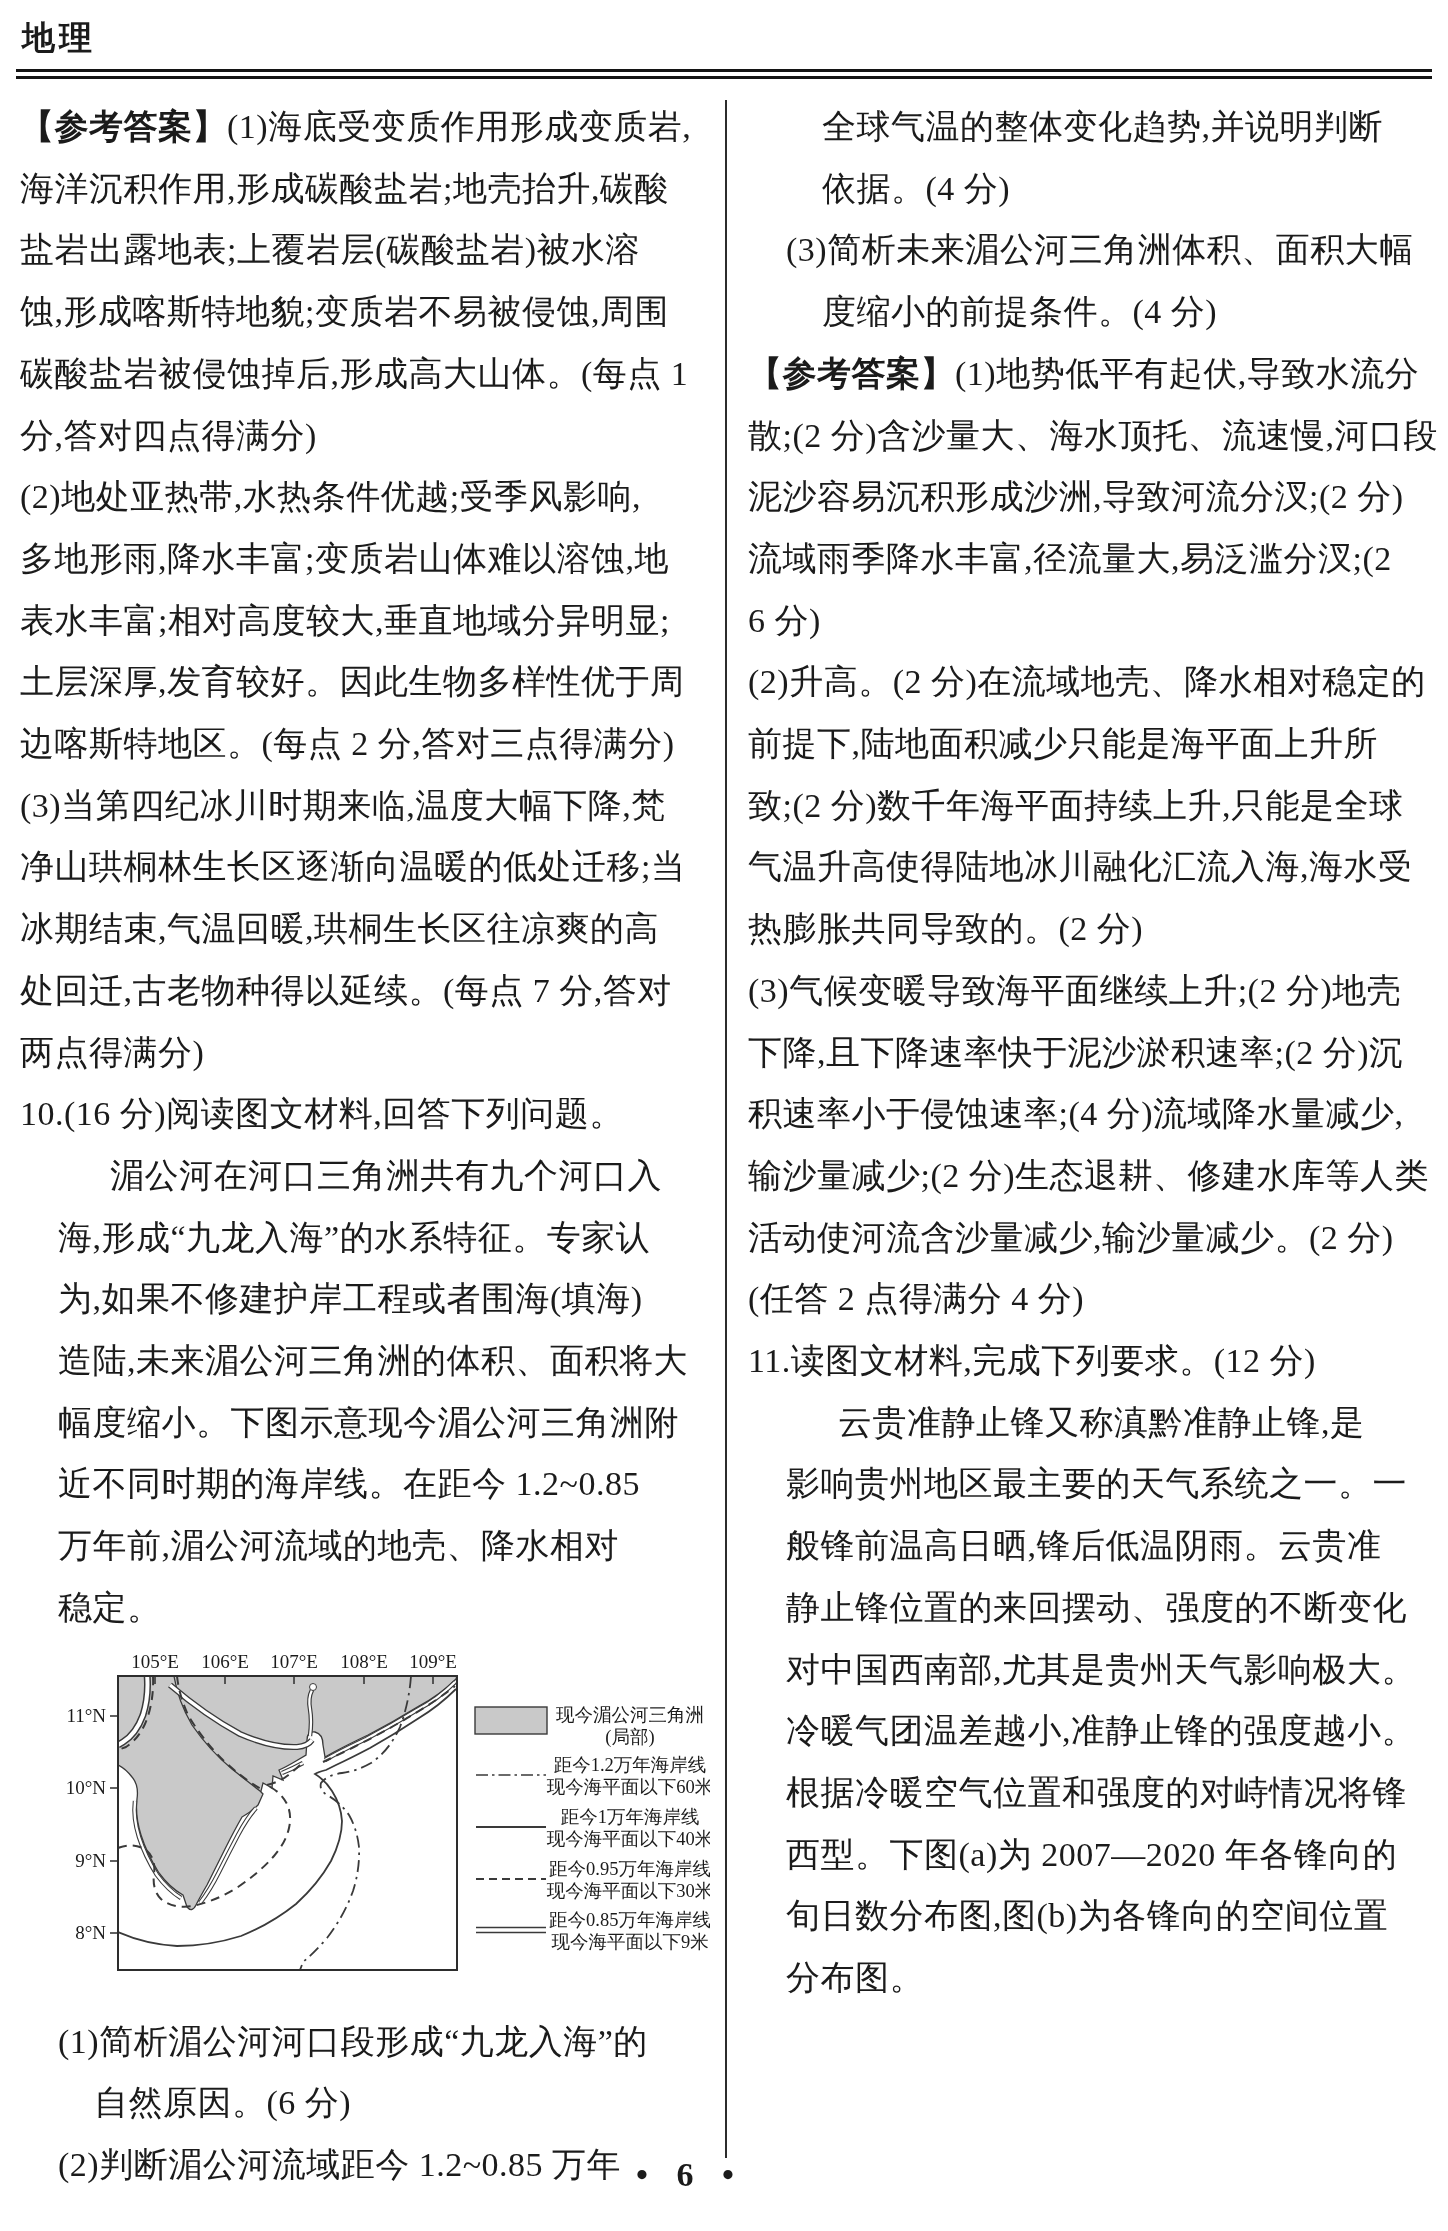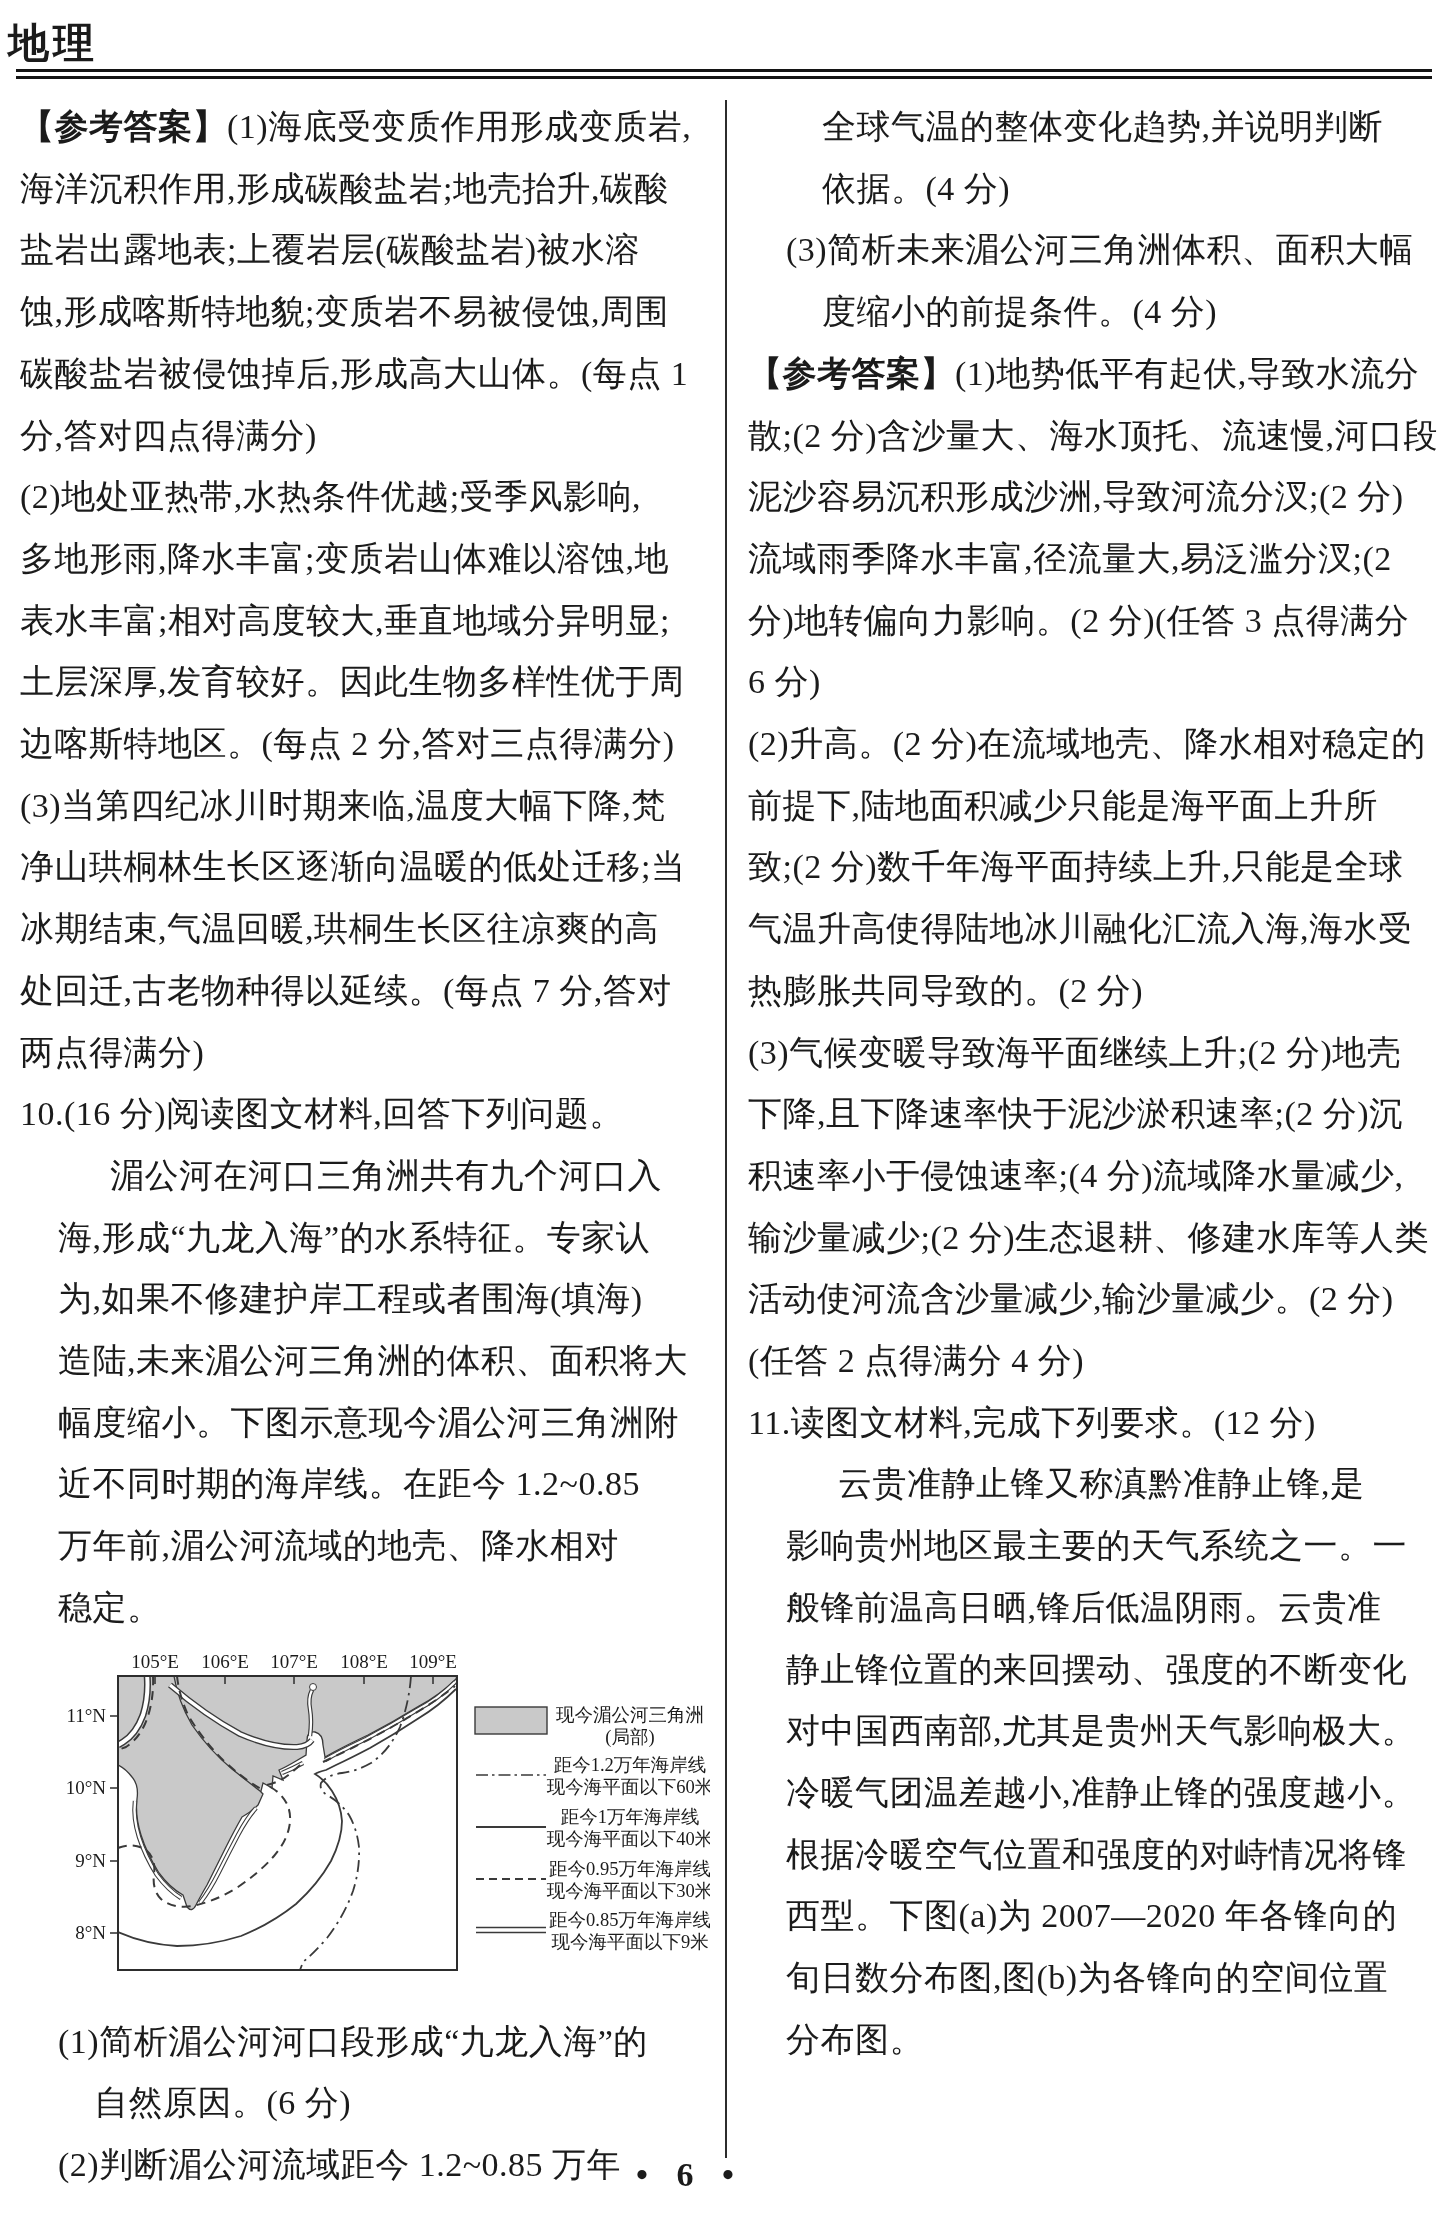--- a/index.html
+++ b/index.html
@@ -3,23 +3,23 @@
 <meta charset="utf-8">
 <style>
   html,body { margin:0; padding:0; background:#e8e8e8; }
   .page {
     position:relative; width:1448px; height:2231px;
     background:#ffffff; overflow:hidden;
     font-family:"Liberation Serif","DejaVu Serif",serif;
     color:#1b1b1b;
   }
   .hdr-title {
-    position:absolute; left:8px; top:16px;
+    position:absolute; left:22px; top:16px;
     font-family:"Liberation Sans","DejaVu Sans",sans-serif;
-    font-weight:bold; font-size:41px; letter-spacing:4px;
+    font-weight:bold; font-size:33px; letter-spacing:4px;
   }
   .rule-double {
     position:absolute; left:16px; width:1416px; top:69px; height:10px;
     border-top:3px solid #141414; border-bottom:3px solid #141414;
     box-sizing:border-box;
   }
   .v-divider {
     position:absolute; left:725px; top:100px; width:2px; height:2058px;
     background:#2c2c2c;
   }
@@ -203,21 +203,20 @@
   <div class="col col-right">
     <div>
         <div class="tline ind2">全球气温的整体变化趋势,并说明判断</div>
         <div class="tline ind2">依据。(4 分)</div>
         <div class="tline ind1">(3)简析未来湄公河三角洲体积、面积大幅</div>
         <div class="tline ind2">度缩小的前提条件。(4 分)</div>
         <div class="tline ind0"><span class="lead">【参考答案】</span>(1)地势低平有起伏,导致水流分</div>
         <div class="tline ind0">散;(2 分)含沙量大、海水顶托、流速慢,河口段</div>
         <div class="tline ind0">泥沙容易沉积形成沙洲,导致河流分汊;(2 分)</div>
         <div class="tline ind0">流域雨季降水丰富,径流量大,易泛滥分汊;(2</div>
-        <div class="tline ind0">分)地转偏向力影响。(2 分)(任答 3 点得满分</div>
         <div class="tline ind0">6 分)</div>
         <div class="tline ind0">(2)升高。(2 分)在流域地壳、降水相对稳定的</div>
         <div class="tline ind0">前提下,陆地面积减少只能是海平面上升所</div>
         <div class="tline ind0">致;(2 分)数千年海平面持续上升,只能是全球</div>
         <div class="tline ind0">气温升高使得陆地冰川融化汇流入海,海水受</div>
         <div class="tline ind0">热膨胀共同导致的。(2 分)</div>
         <div class="tline ind0">(3)气候变暖导致海平面继续上升;(2 分)地壳</div>
         <div class="tline ind0">下降,且下降速率快于泥沙淤积速率;(2 分)沉</div>
         <div class="tline ind0">积速率小于侵蚀速率;(4 分)流域降水量减少,</div>
         <div class="tline ind0">输沙量减少;(2 分)生态退耕、修建水库等人类</div>

